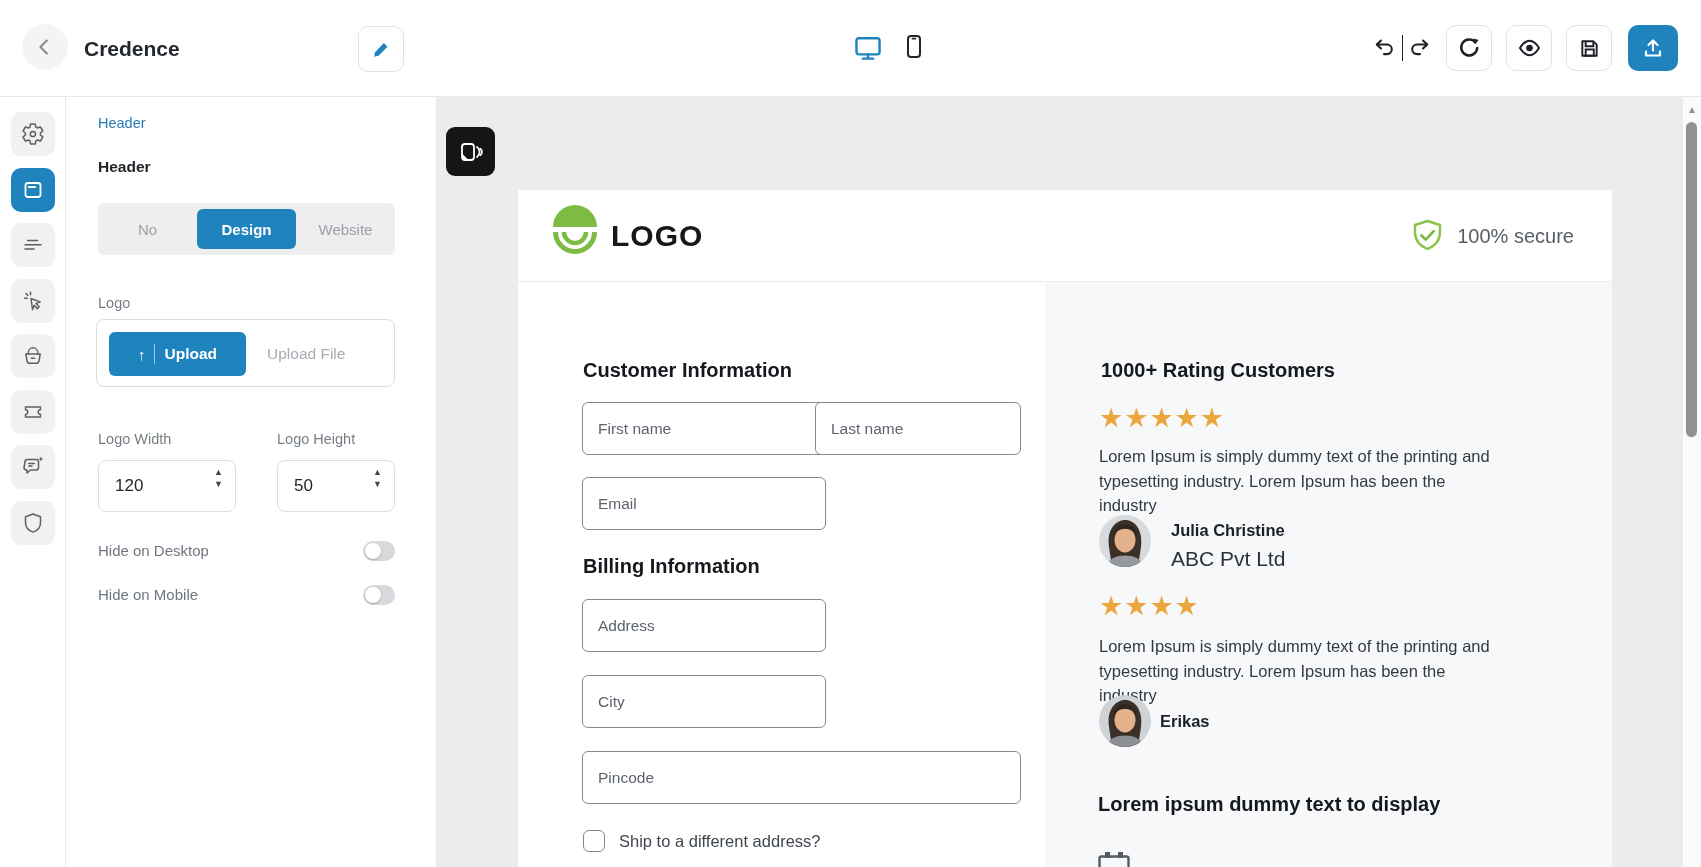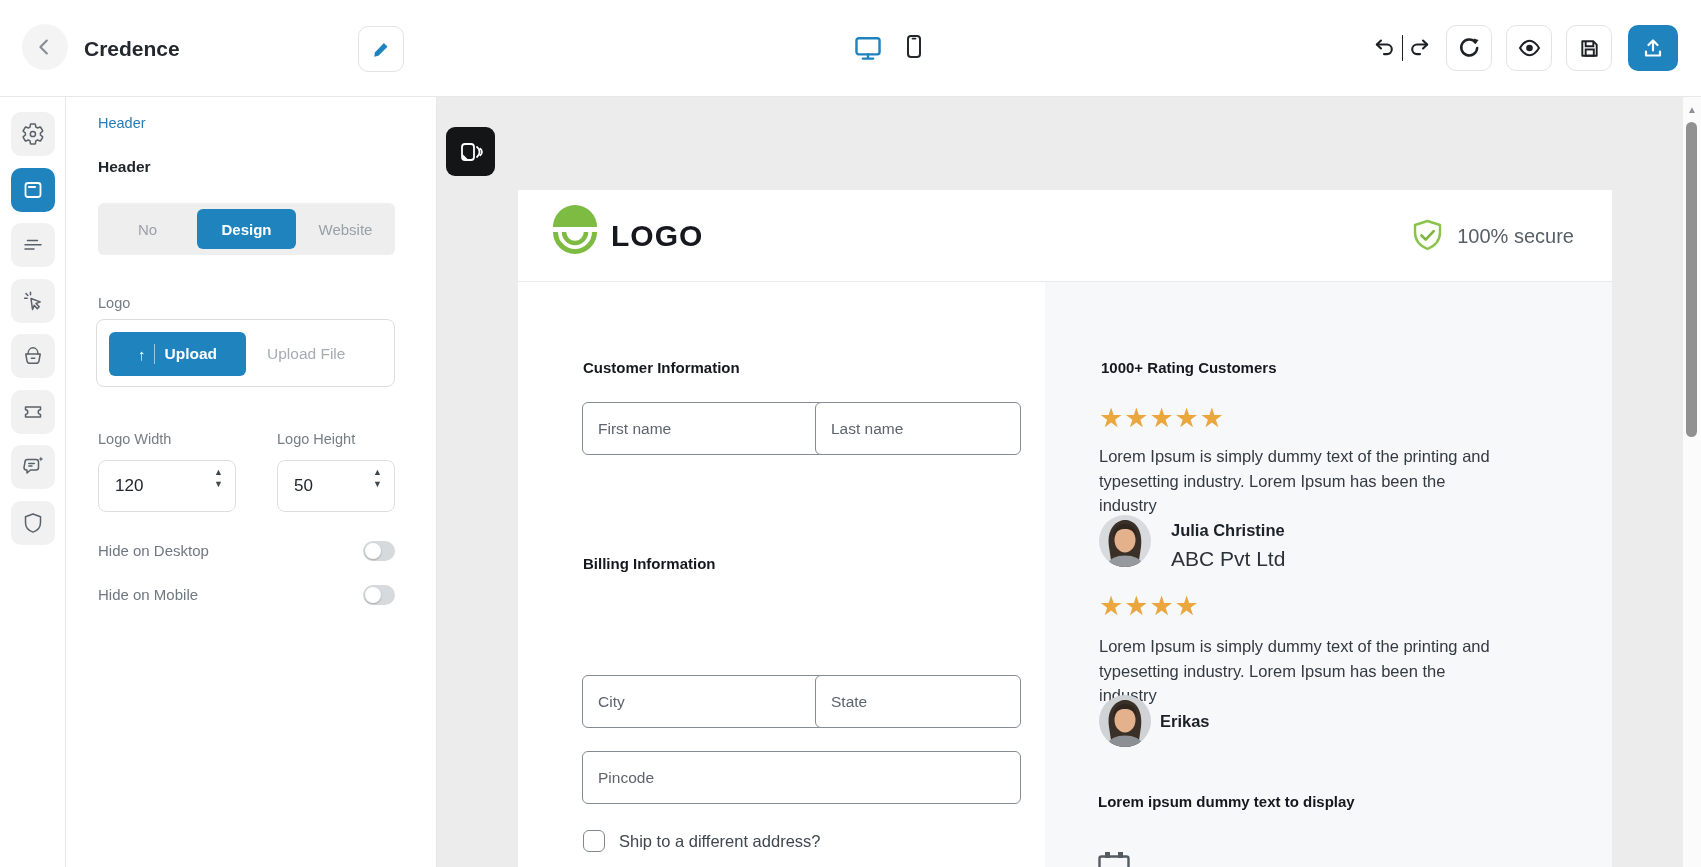--- a/index.html
+++ b/index.html
@@ -76,21 +76,21 @@
   .collapse-btn{left:9px;top:30px;width:49px;height:49px;border-radius:9px;background:#141517;
                 display:flex;align-items:center;justify-content:center;cursor:pointer;}
   .card{left:81px;top:93px;width:1094px;height:780px;background:#fff;}
   .card-head{position:absolute;left:0;top:0;width:1094px;height:92px;border-bottom:1px solid #e9eaec;background:#fff;}
   .logo-mark{position:absolute;left:31px;top:13px;}
   .logo-text{position:absolute;left:93px;top:0;height:92px;display:flex;align-items:center;
              font-size:30px;font-weight:700;letter-spacing:1px;color:#15181c;}
   .secure{position:absolute;right:38px;top:0;height:92px;display:flex;align-items:center;gap:14px;}
   .secure-txt{font-size:20px;color:#575e66;}
   .col-right-bg{position:absolute;left:527px;top:92px;width:567px;height:688px;background:#f7f8f9;}
-  .sec-h{position:absolute;font-size:15px;font-weight:700;color:#15191e;}
+  .sec-h{position:absolute;font-size:20px;font-weight:700;color:#15191e;}
   .h-cust{left:65px;top:169px;}
   .h-bill{left:65px;top:365px;}
   .fld{position:absolute;height:53px;border:1.5px solid #858b93;border-radius:6px;background:#fff;
        font-family:inherit;font-size:15.5px;color:#20262c;padding:0 15px;outline:none;}
   .fld::placeholder{color:#5d646e;opacity:1;}
   .fc1{left:64px;width:244px;}
   .fc2{left:297px;width:206px;}
   .r1{top:212px;}.r2{top:287px;}.r3{top:409px;}.r4{top:485px;}.r5{top:561px;}
   .f-full{left:64px;width:439px;}
   .ship-row{position:absolute;left:65px;top:640px;display:flex;align-items:center;gap:14px;}
@@ -355,24 +355,25 @@
           </span>
           <span class="secure-txt">100% secure</span>
         </div>
       </div>
 
       <div class="col-right-bg"></div>
 
       <div class="sec-h h-cust">Customer Information</div>
       <input class="fld fc1 r1" placeholder="First name" style="">
       <input class="fld fc2 r1" placeholder="Last name" style="">
+      <input class="fld fc1 r2" placeholder="Email" style="">
 
       <div class="sec-h h-bill">Billing Information</div>
+      <input class="fld fc1 r3" placeholder="Address" style="">
       <input class="fld fc1 r4" placeholder="City" style="">
-      <input class="fld fc2 r4" placeholder="State" style="">
       <input class="fld f-full r5" placeholder="Pincode" style="">
 
       <div class="ship-row">
         <span class="chk"></span>
         <span class="ship-lbl">Ship to a different address?</span>
       </div>
 
       <div class="sec-h h-rate">1000+ Rating Customers</div>
 
       <div class="stars s1">★★★★★</div>

